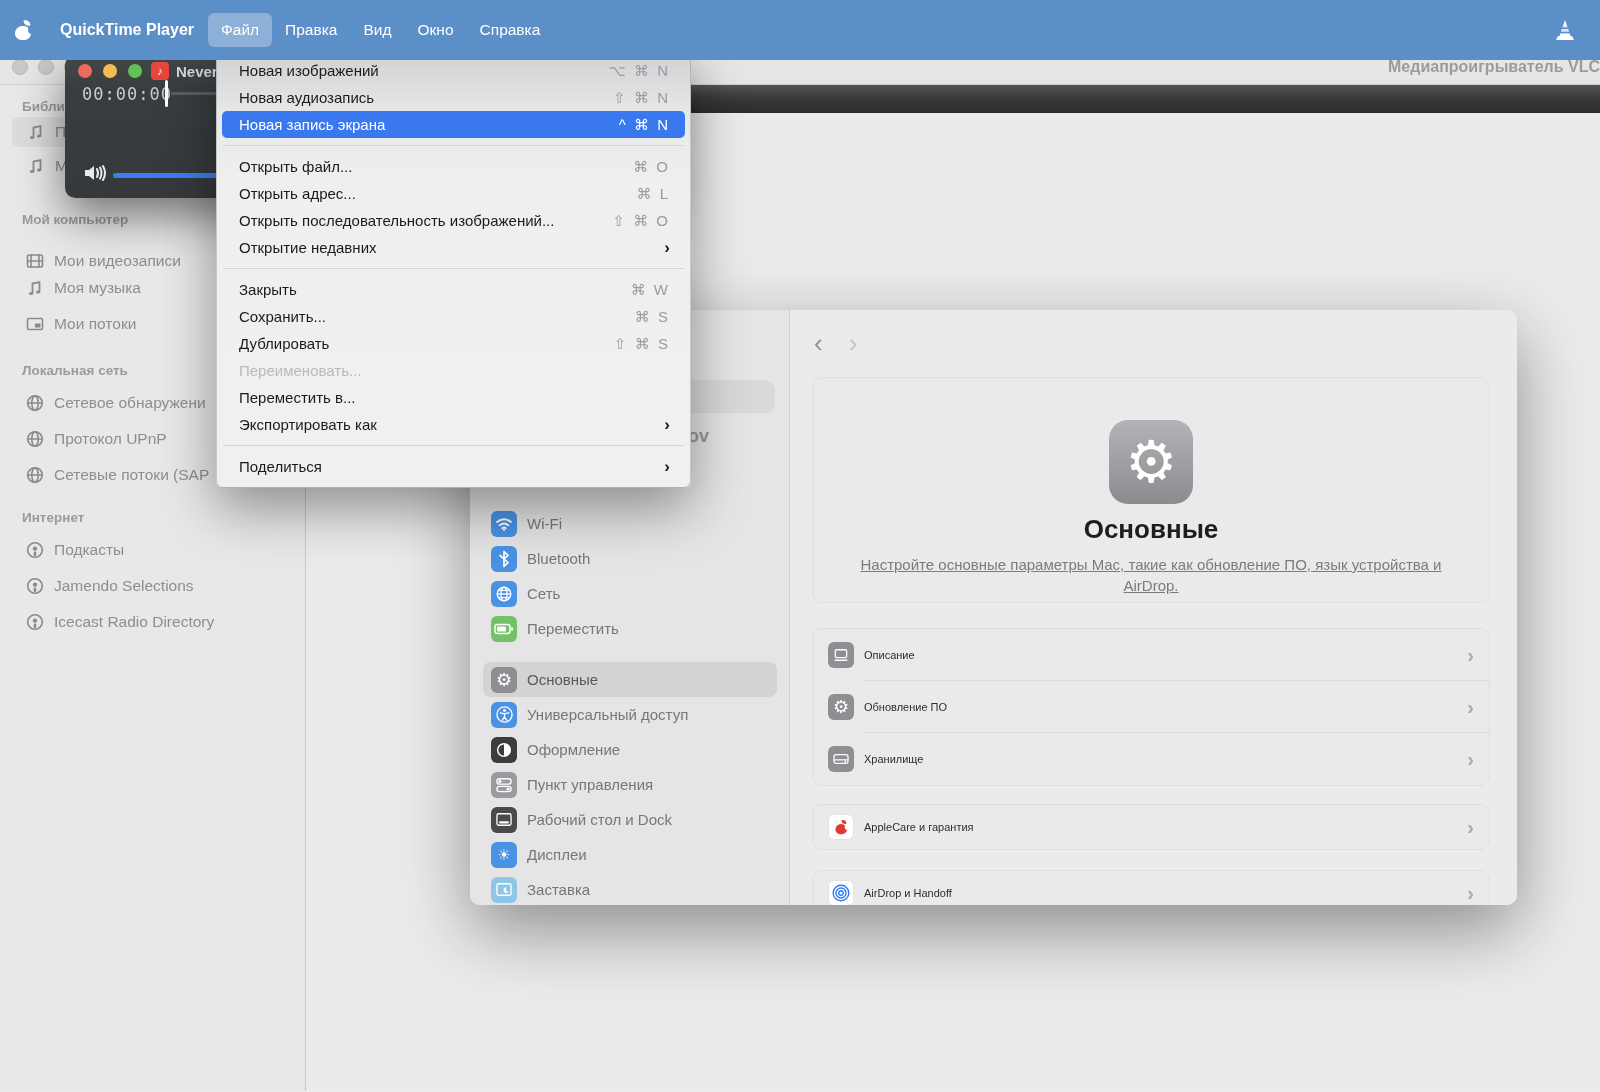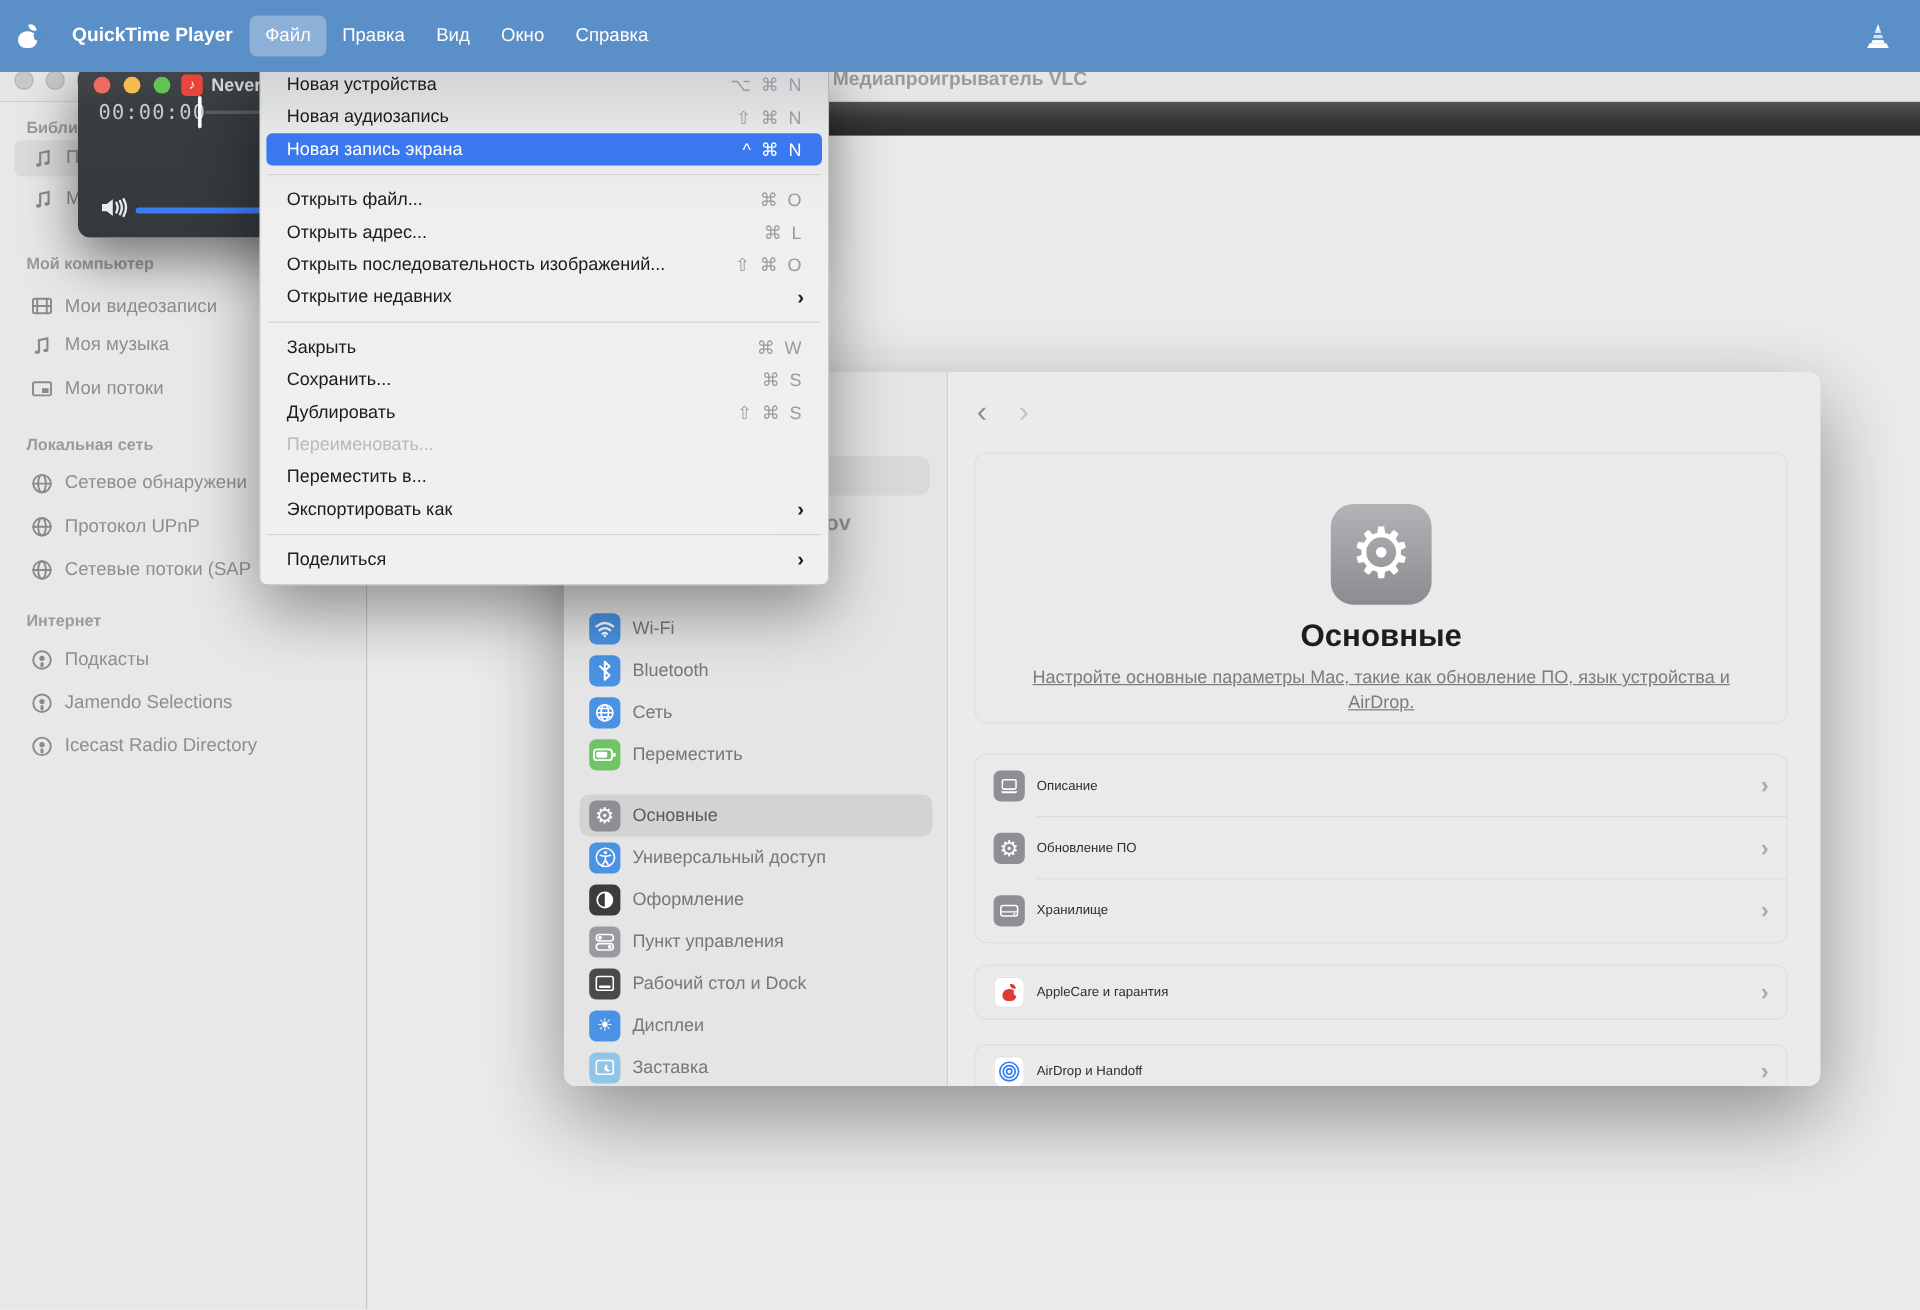--- a/index.html
+++ b/index.html
@@ -16,21 +16,21 @@
   .apple .a-bite { position:absolute; right:-4px; top:6px; width:8px; height:8px; border-radius:50%; background:var(--b,#5b8fc8); }
   .mb-app { font-weight:bold; font-size:16px; padding:0 14px; }
   .mb-item { font-size:15.5px; padding:8px 13px; border-radius:6px; }
   .mb-item.active { background:rgba(255,255,255,.30); }
   .mb-right { margin-left:auto; margin-right:24px; }
 
   
   .vlc { position:absolute; left:0; top:50px; width:1600px; height:1042px; background:#ececec;
          border-radius:10px 10px 0 0; overflow:hidden; z-index:1; box-shadow:0 10px 40px rgba(0,0,0,.3); }
   .vlc-titlebar { height:35px; background:#e5e6e5; border-bottom:1px solid #cfcfcf; position:relative; }
-  .vlc-title { position:absolute; left:0; right:0; top:8px; text-align:center; color:#9b9b9b; font-weight:bold; font-size:16px; }
+  .vlc-title { position:absolute; left:0; right:0; top:8px; text-align:right; color:#9b9b9b; font-weight:bold; font-size:16px; }
   .tl { position:absolute; top:9px; width:16px; height:16px; border-radius:50%; }
   .tl.gray { background:#c9c9c9; border:1px solid #b7b7b7; }
   .vlc-body { display:flex; height:1006px; }
   .vlc-sidebar { width:306px; background:#e7e8e7; border-right:1px solid #c6c6c6; position:relative; flex:none; }
   .vlc-main { flex:1; background:#ebebec; }
   .vlc-darkstrip { height:28px; background:linear-gradient(180deg,#555 0%,#3a3a3a 45%,#2c2c2c 100%); }
 
   .vlc-sec-header { position:absolute; left:22px; color:#9b9b9b; font-weight:bold; font-size:13.5px; white-space:nowrap; }
   .vlc-item { position:absolute; left:0; width:100%; height:36px; display:flex; align-items:center; color:#8e8e8e; font-size:15.5px; white-space:nowrap; }
   .vlc-item .vicon { width:22px; margin-left:24px; margin-right:8px; display:flex; justify-content:center; color:#8a8a8a; flex:none; }
@@ -127,21 +127,21 @@
           <span class="vicon">
             <svg width="20" height="20" viewBox="0 0 20 20" fill="none" stroke="currentColor" stroke-width="1.6" stroke-linecap="round">
               <path d="M7.5 15.5 V5.5 L14.5 4 V14" stroke-width="1.8"></path>
               <ellipse cx="5.9" cy="15.6" rx="1.9" ry="1.5" fill="currentColor" stroke="none"></ellipse>
               <ellipse cx="12.9" cy="14.1" rx="1.9" ry="1.5" fill="currentColor" stroke="none"></ellipse>
             </svg>
           </span>
           <span>М</span>
         </div>
         <div class="vlc-sec-header" style="top: 127px;">Мой компьютер</div>
-        <div class="vlc-item" style="top: 144px; align-items: flex-end;">
+        <div class="vlc-item" style="top: 158px;">
           <span class="vicon">
             <svg width="20" height="20" viewBox="0 0 20 20" fill="none" stroke="currentColor" stroke-width="1.6" stroke-linecap="round">
               <rect x="2.5" y="4" width="15" height="12" rx="1.5"></rect>
               <line x1="6" y1="4" x2="6" y2="16"></line>
               <line x1="14" y1="4" x2="14" y2="16"></line>
               <line x1="2.5" y1="10" x2="17.5" y2="10"></line>
             </svg>
           </span>
           <span>Мои видеозаписи</span>
         </div>
@@ -432,21 +432,21 @@
       <path d="M14 6 q2 4 0 8"></path>
         <path d="M17 4.5 q3 5.5 0 11"></path>
         <path d="M20 3 q4 7 0 14"></path>
     </svg>
   </div>
   <div class="qt-vol-bar"></div>
 </div>
 
 <div class="menu" id="fileMenu">
     <div class="m-item">
-      <span>Новая устройства</span>
+      <span>Новая изображений</span>
       <span class="sc">⌥ ⌘ N</span>
     </div>
     <div class="m-item">
       <span>Новая аудиозапись</span>
       <span class="sc">⇧ ⌘ N</span>
     </div>
     <div class="m-item selected">
       <span>Новая запись экрана</span>
       <span class="sc">^ ⌘ N</span>
     </div>

